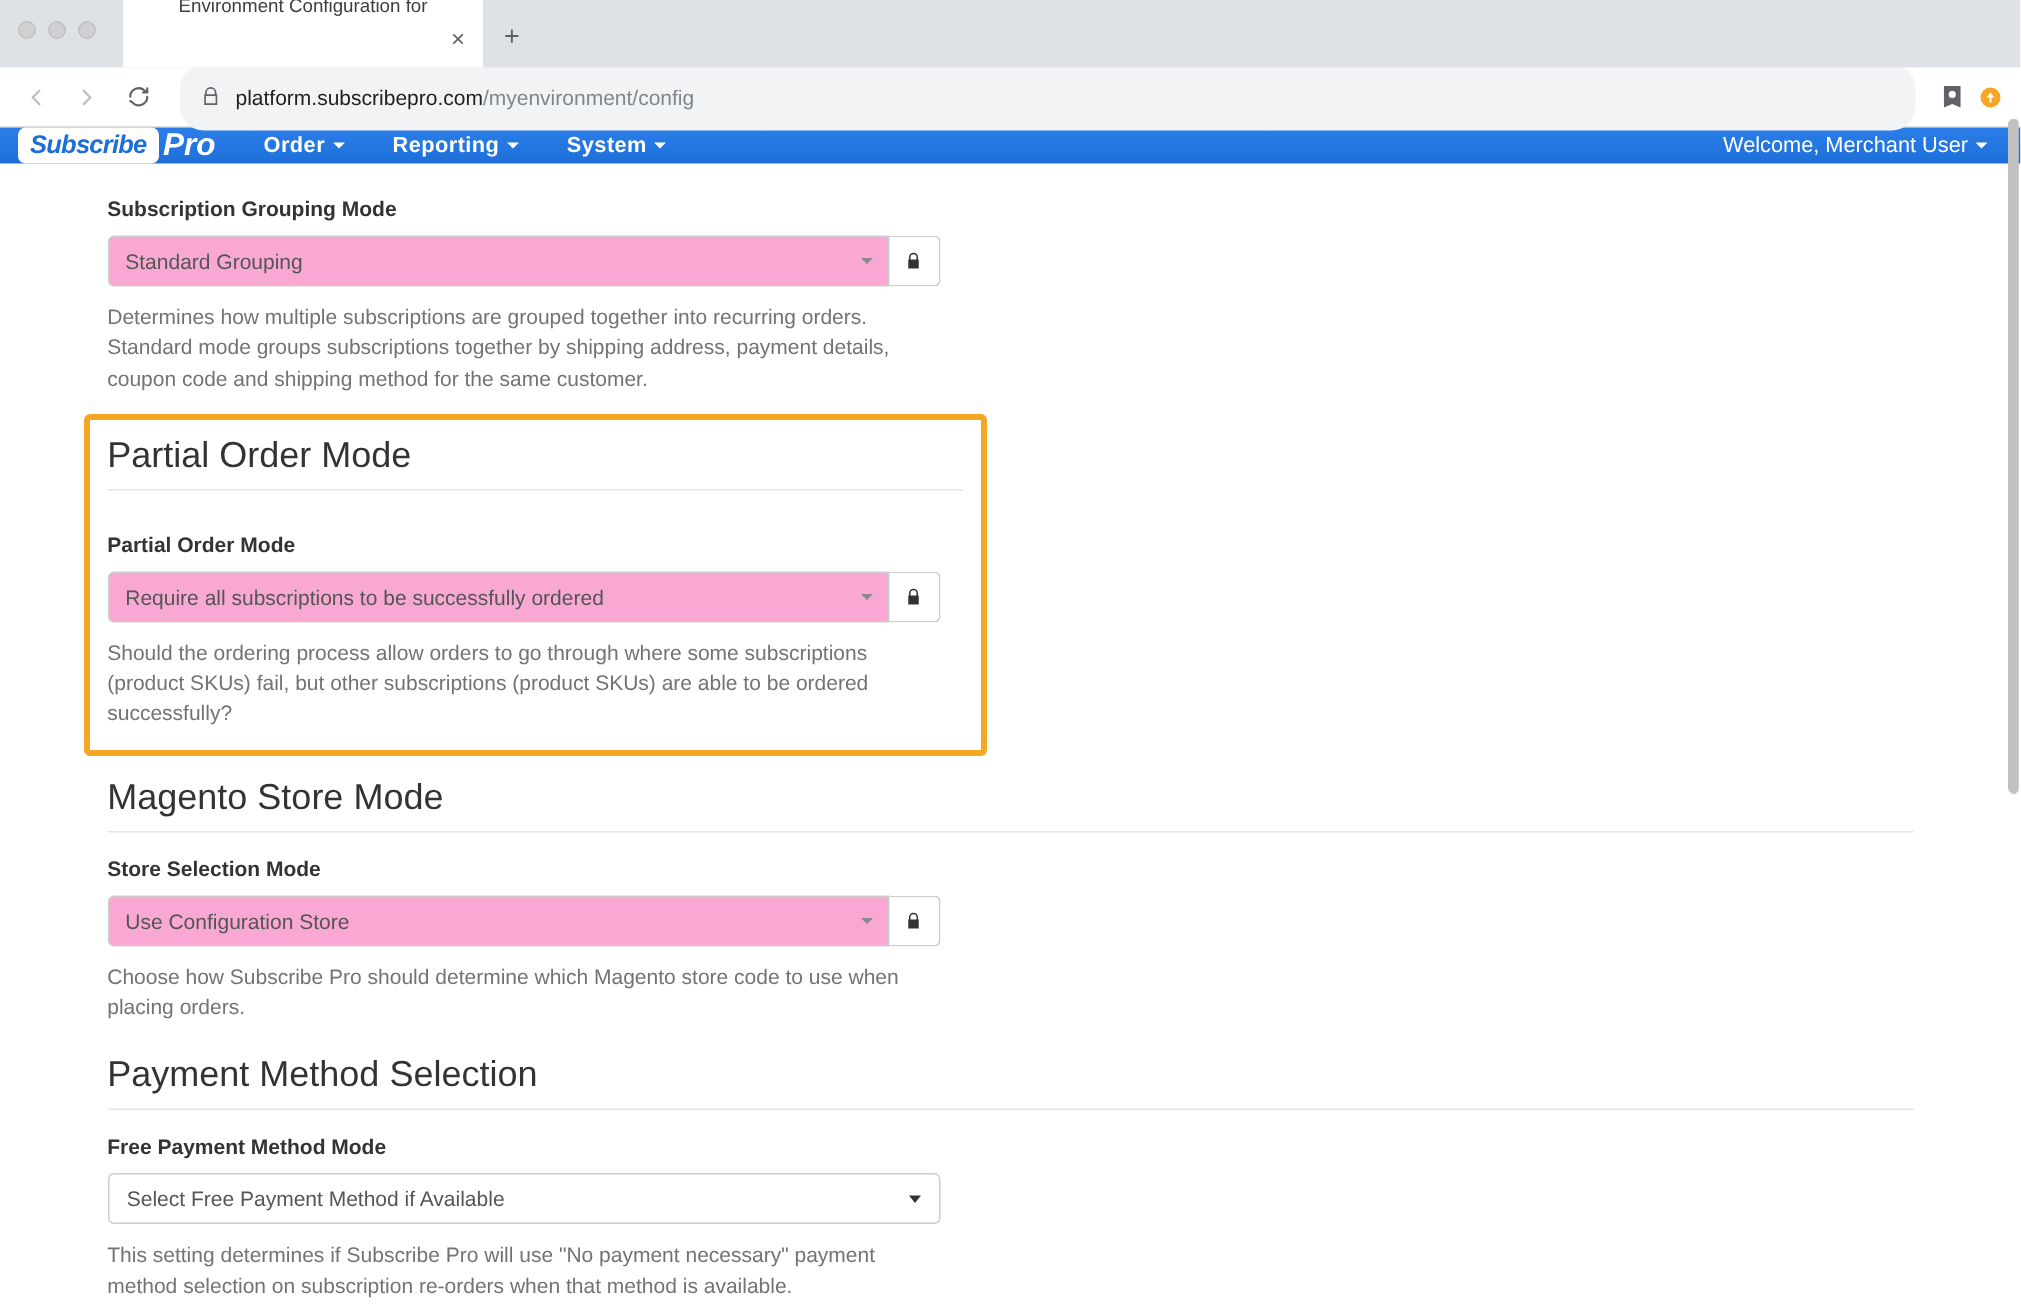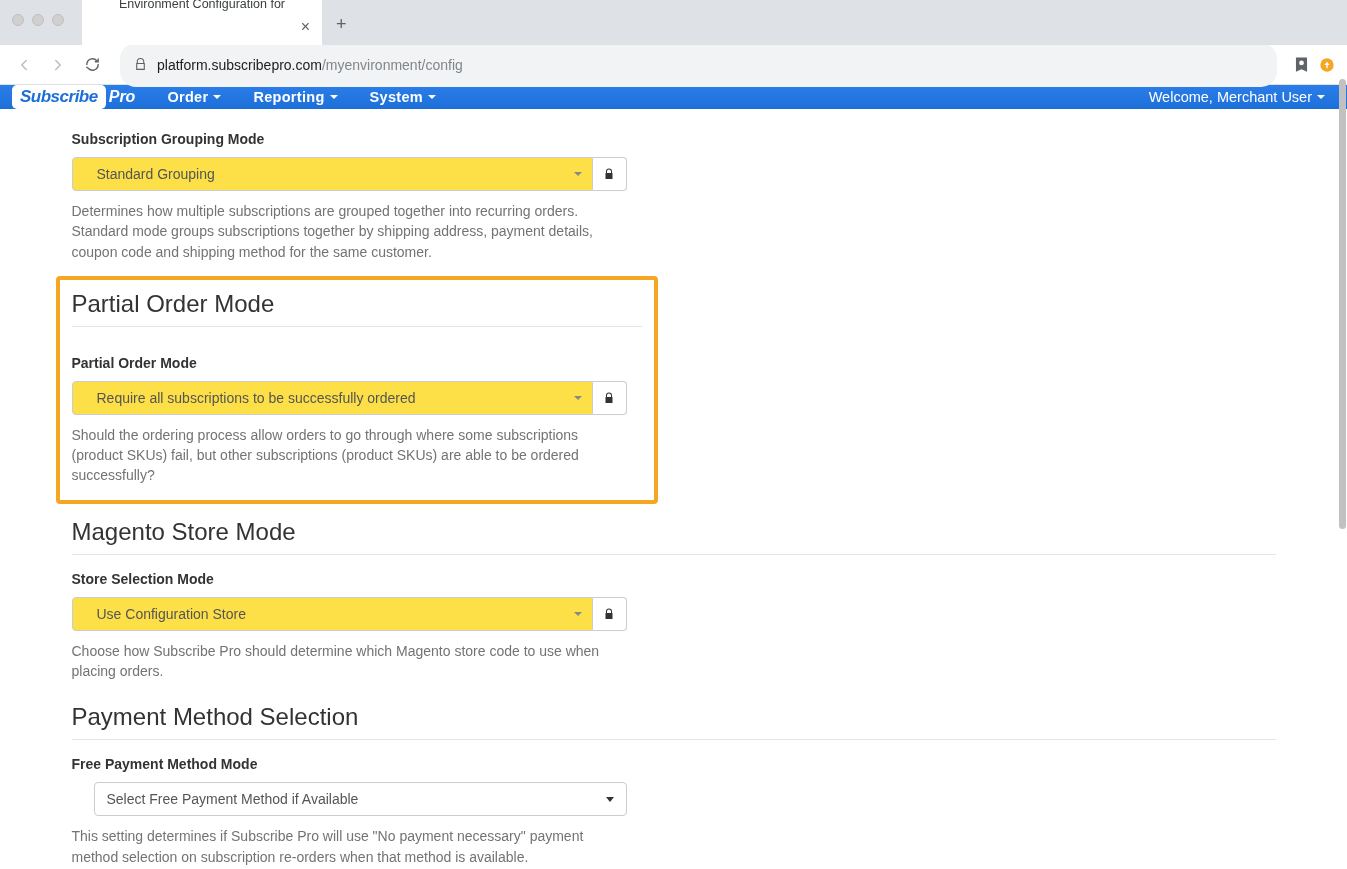--- a/index.html
+++ b/index.html
@@ -17,34 +17,34 @@
 .nav-btn.disabled { color: #bdbdbd; }
 .omnibox { flex: 1; background: #f1f3f4; border-radius: 16px; height: 44px; display: flex; align-items: center; padding: 0 14px; gap: 10px; color: #5f6368; font-size: 14px; margin: 0 8px; }
 .omnibox .secure { color: #5f6368; font-size: 14px; }
 .url-host { color: #202124; }
 .url-path { color: #80868b; }
 .ext-icon { width: 20px; height: 20px; display: flex; align-items: center; justify-content: center; }
 .page-wrap { background: #fff; }
 .navbar { background: linear-gradient(to bottom, #2b7de9, #1d6fd8); color: #fff; height: 24px; display: flex; align-items: center; padding: 0 12px; }
 .logo { display: flex; align-items: center; margin-right: 18px; }
 .logo-badge { background: #fff; color: #1d6fd8; font-weight: 700; font-style: italic; padding: 2px 8px; border-radius: 5px; font-size: 17px; letter-spacing: -0.5px; }
-.logo-pro { color: #fff; font-weight: 700; font-style: italic; font-size: 16px; margin-left: 3px; }
+.logo-pro { color: #fff; font-weight: 700; font-style: italic; font-size: 21px; margin-left: 3px; }
 .nav-menu { display: flex; gap: 4px; }
 .nav-item { color: #fff; font-size: 14.5px; font-weight: 600; padding: 10px 14px; display: flex; align-items: center; gap: 5px; letter-spacing: 0.3px; }
 .caret { width: 0; height: 0; border-left: 4px solid transparent; border-right: 4px solid transparent; border-top: 4px solid #fff; }
 .nav-right { margin-left: auto; display: flex; align-items: center; gap: 5px; color: #fff; font-size: 14.5px; padding-right: 10px; }
 .content { max-width: 1240px; margin: 0 auto; padding: 0 18px 30px 18px; }
 .section { margin-top: 22px; }
 .section-title { font-size: 24px; font-weight: 400; color: #333; padding-bottom: 8px; border-bottom: 1px solid #e5e5e5; margin-bottom: 16px; }
 .field-label { font-weight: 700; font-size: 14px; color: #333; margin-bottom: 10px; }
 .field-row { display: flex; max-width: 555px; margin-bottom: 10px; }
-.select-locked { flex: 1; background: #fde047; border: 1px solid #ccc; border-radius: 4px 0 0 4px; height: 34px; display: flex; align-items: center; padding: 0 24px; color: #555; position: relative; }
+.select-locked { flex: 1; background: #f9a8d4; border: 1px solid #ccc; border-radius: 4px 0 0 4px; height: 34px; display: flex; align-items: center; padding: 0 11px; color: #555; position: relative; }
 .select-locked .dd { position: absolute; right: 10px; width: 0; height: 0; border-left: 4px solid transparent; border-right: 4px solid transparent; border-top: 4px solid #888; }
 .lock-btn { width: 34px; height: 34px; background: #fff; border: 1px solid #ccc; border-left: none; border-radius: 0 4px 4px 0; display: flex; align-items: center; justify-content: center; color: #333; }
-.select-normal { flex: 1; background: #fff; border: 1px solid #ccc; border-radius: 4px; height: 34px; display: flex; align-items: center; padding: 0 12px; color: #555; position: relative; max-width: 555px; margin-left: 22px; }
+.select-normal { flex: 1; background: #fff; border: 1px solid #ccc; border-radius: 4px; height: 34px; display: flex; align-items: center; padding: 0 12px; color: #555; position: relative; max-width: 555px; }
 .select-normal .dd { position: absolute; right: 12px; width: 0; height: 0; border-left: 4px solid transparent; border-right: 4px solid transparent; border-top: 5px solid #333; }
 .help-text { color: #737373; font-size: 14px; line-height: 1.45; max-width: 540px; }
 .highlight-box { border: 4px solid #f5a623; border-radius: 4px; padding: 10px 12px 14px 12px; margin: 14px 0 14px -16px; max-width: 602px; }
 .highlight-box .section-title { border-bottom: 1px solid #e5e5e5; }
 .scrollbar-track { position: fixed; right: 1px; top: 79px; width: 7px; height: calc(100vh - 80px); }
 .scrollbar-thumb { width: 7px; height: 450px; background: #c1c1c1; border-radius: 4px; }
 svg { display: block; }
 </style>
 </head>
 <body>

